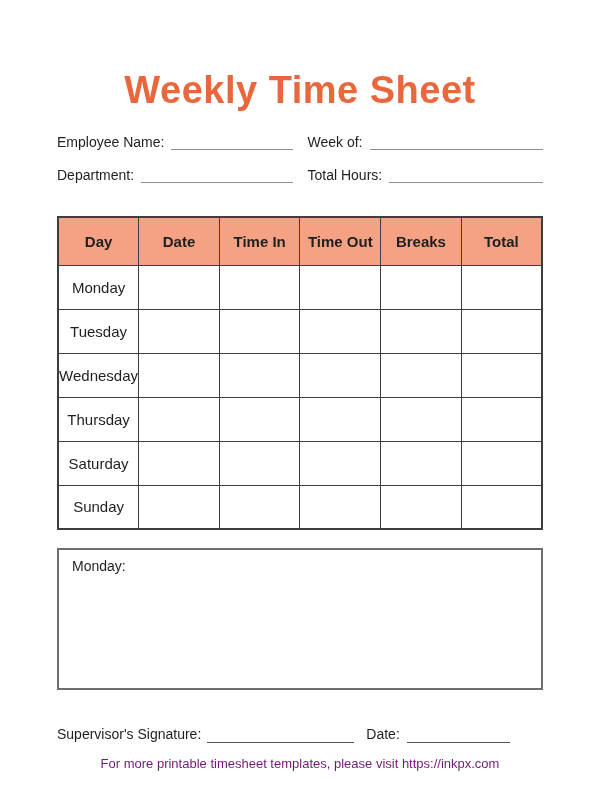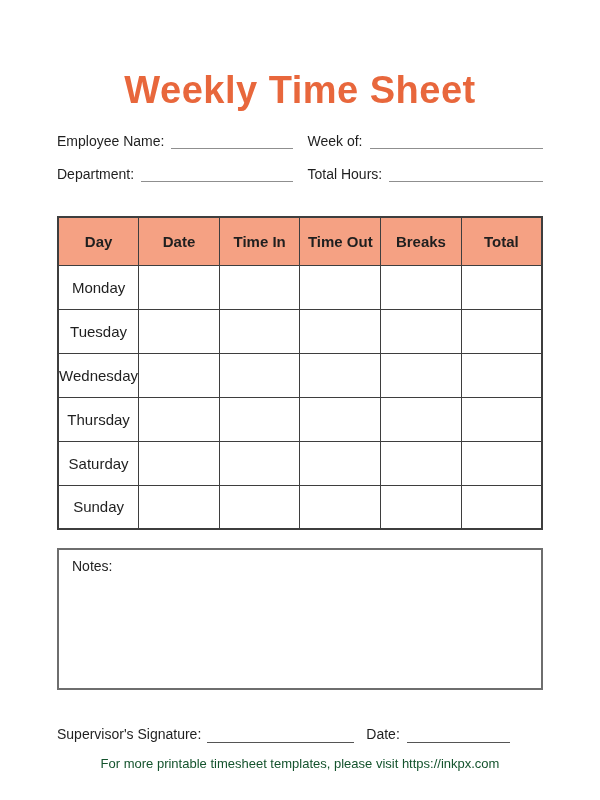--- a/index.html
+++ b/index.html
@@ -30,21 +30,21 @@
   }
   .form-grid{
     margin:24px 57px 0 57px;
     display:grid;
     grid-template-columns:1fr 1fr;
     column-gap:15px;
     row-gap:15px;
   }
   .field{
     display:flex;
-    align-items:flex-start;
+    align-items:center;
     font-size:14px;
     height:18px;
     white-space:nowrap;
   }
   .field-label{padding-bottom:1px;}
   .fill-line{
     flex:1;
     margin-left:7px;
     border-bottom:1.5px solid var(--line-color);
     height:16px;
@@ -97,21 +97,21 @@
   .date-line{
     flex:1;
     border-bottom:1.5px solid #555555;
     height:15px;
     margin-left:7px;
   }
   .promo{
     margin-top:13px;
     text-align:center;
     font-size:13px;
-    color:#14532d;
+    color:#701a75;
   }
 </style>
 </head>
 <body>
 
 <div class="page">
 
   <h1 class="title">Weekly Time Sheet</h1>
 
   <div class="form-grid">
@@ -190,21 +190,21 @@
         <td></td>
         <td></td>
         <td></td>
         <td></td>
         <td></td>
       </tr>
     </tbody>
   </table>
 
   <div class="notes-box">
-    <span>Notes:</span>
+    <span>Monday:</span>
     <span></span>
   </div>
 
   <div class="sig-row">
     <span class="field-label">Supervisor's Signature:</span>
     <span class="sig-line"></span>
     <span class="date-label">Date:</span>
     <span class="date-line"></span>
   </div>
 

